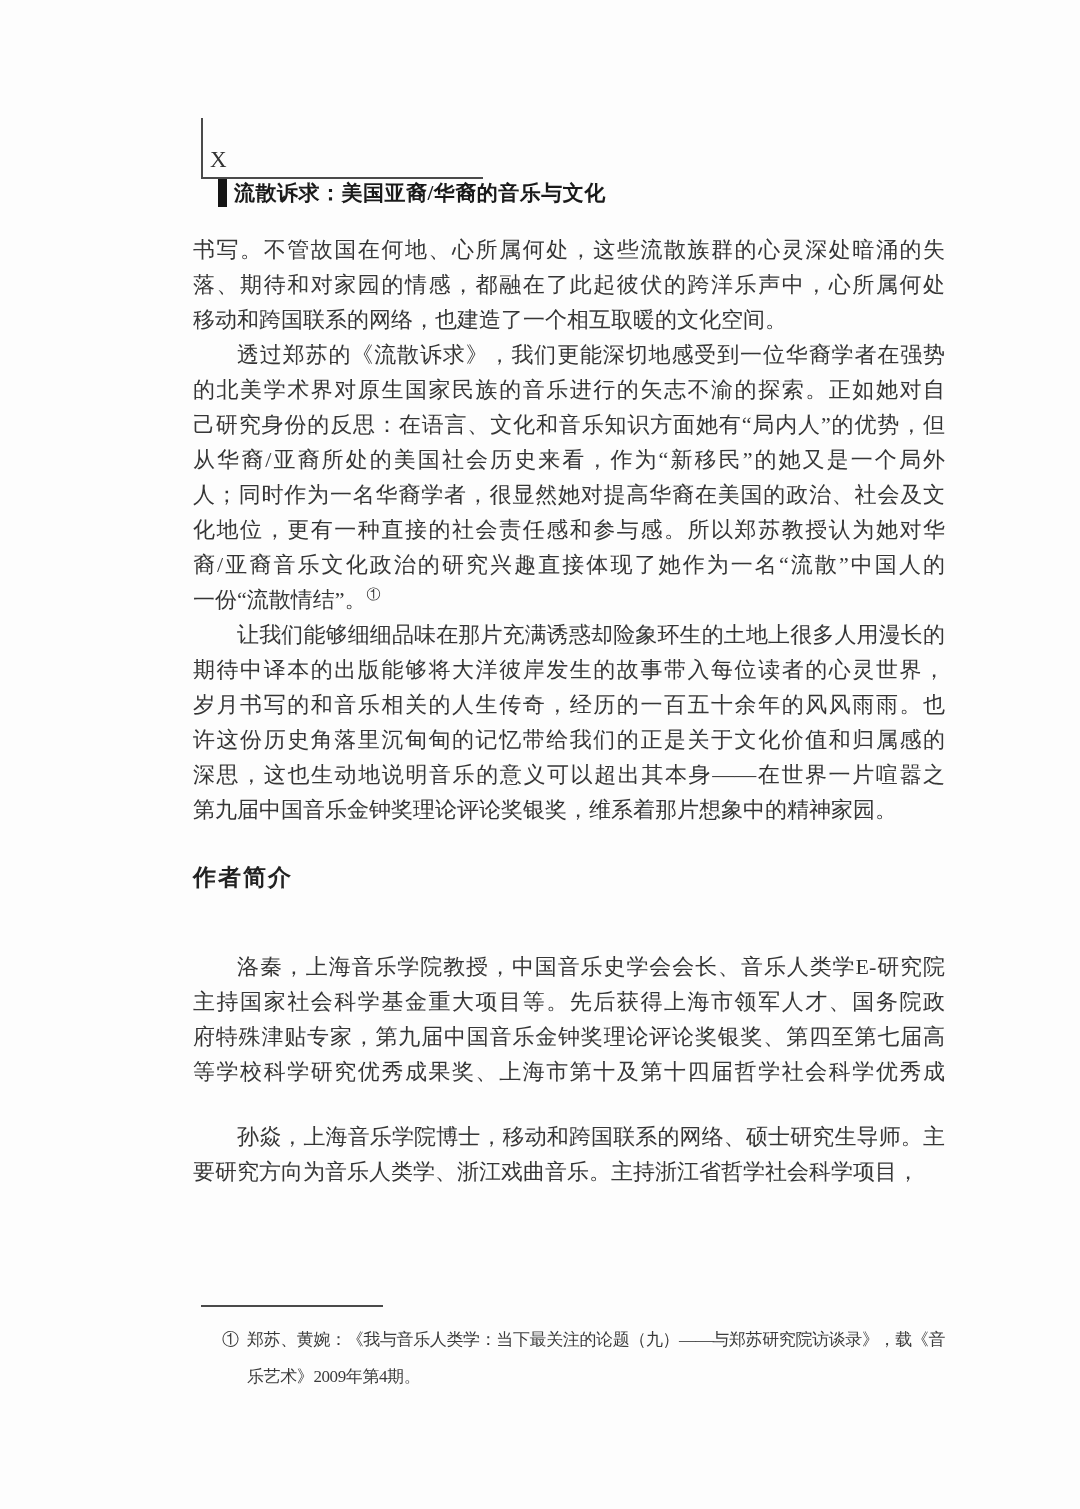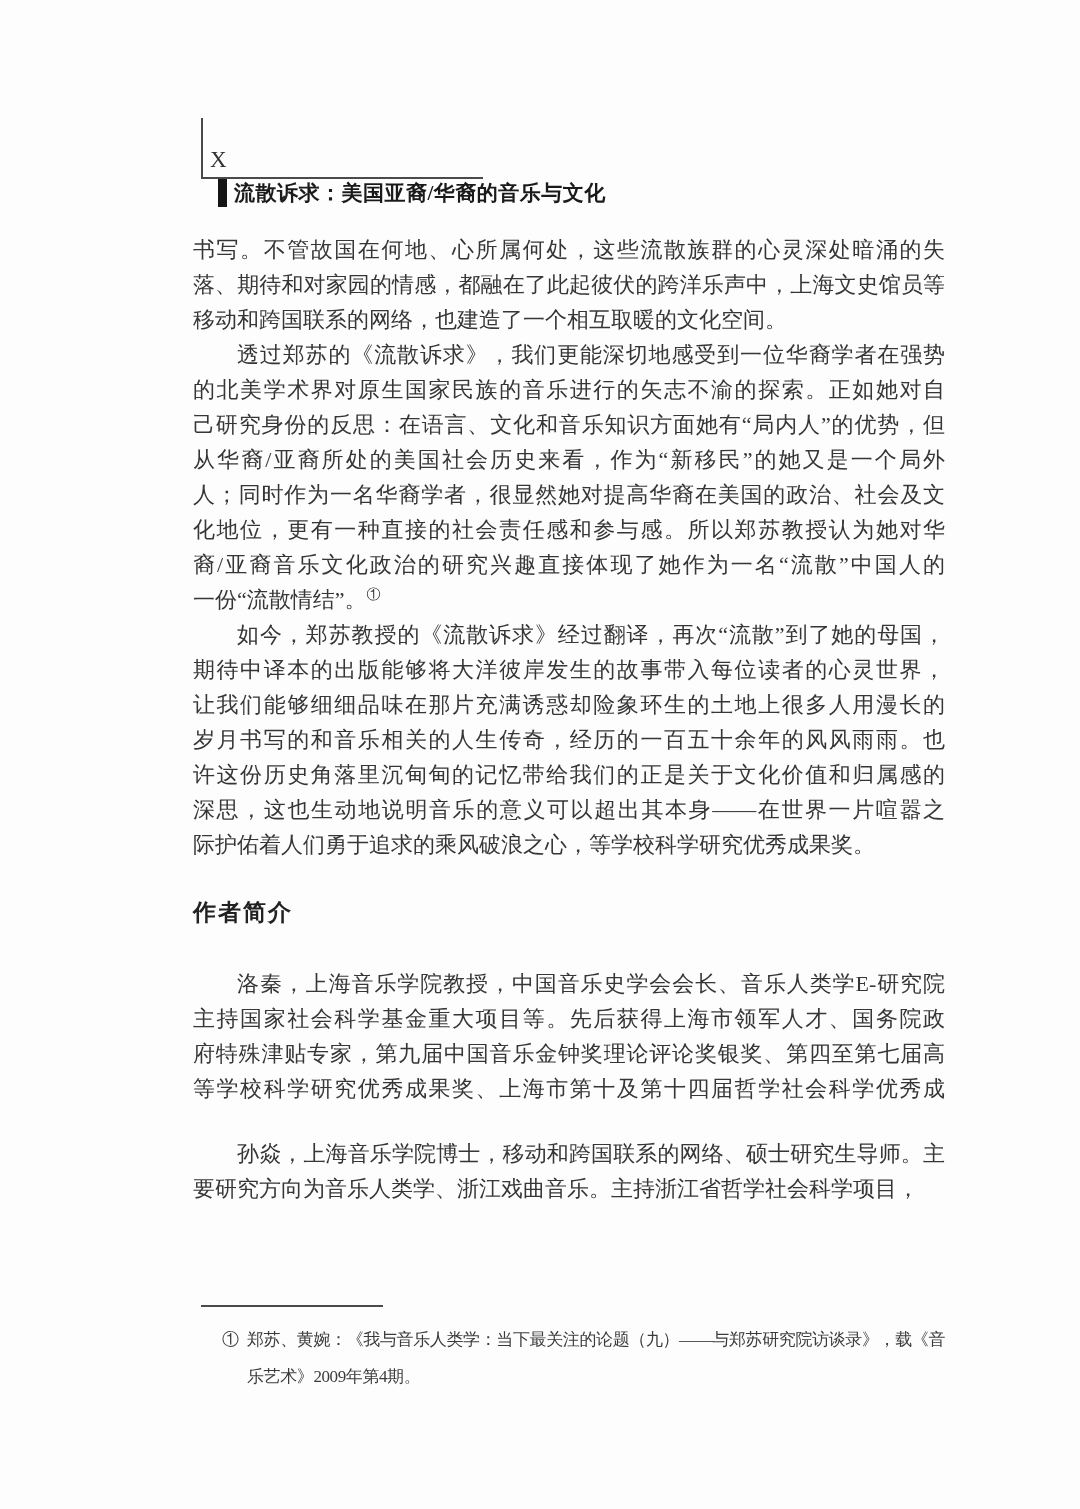--- a/index.html
+++ b/index.html
@@ -28,21 +28,21 @@
   .line.last{text-align-last:left;}
   .para.indent .line:first-child{text-indent:2em;}
   .para.gap{margin-top:30px;}
   sup{font-size:14px;line-height:0;vertical-align:super;}
   
   .section-heading{
     margin:30px 0 0 0;height:40px;line-height:40px;
     font-family:"Liberation Sans","DejaVu Sans",sans-serif;
     font-size:23px;font-weight:700;color:#222;letter-spacing:2px;
   }
-  .after-heading{margin-top:34px;}
+  .after-heading{margin-top:52px;}
   
   .fn-rule{position:absolute;left:201px;top:1305px;width:182px;height:2px;background:#4a4a4a;}
   .footnote{
     position:absolute;left:222px;top:1321px;width:723px;
     font-size:17px;line-height:37px;color:#3b3b3b;letter-spacing:-0.4px;
   }
   .fn-marker{position:absolute;left:0;top:0;}
   .fn-lines{margin-left:25px;}
   .fn-lines .line{text-align:justify;text-align-last:justify;}
   .fn-lines .line.last{text-align-last:left;}
@@ -58,41 +58,40 @@
     <div class="hrule"></div>
     <div class="titlebar">
       <span class="tab"></span>
       <span class="running-title">流散诉求：美国亚裔/华裔的音乐与文化</span>
     </div>
   </header>
 
   <main class="main">
     <div class="para">
         <div class="line">书写。不管故国在何地、心所属何处，这些流散族群的心灵深处暗涌的失</div>
-        <div class="line">落、期待和对家园的情感，都融在了此起彼伏的跨洋乐声中，上海文史馆员等</div>
+        <div class="line">落、期待和对家园的情感，都融在了此起彼伏的跨洋乐声中，心所属何处</div>
         <div class="line last">移动和跨国联系的网络，也建造了一个相互取暖的文化空间。</div>
       </div>
     <div class="para indent">
         <div class="line">透过郑苏的《流散诉求》，我们更能深切地感受到一位华裔学者在强势</div>
         <div class="line">的北美学术界对原生国家民族的音乐进行的矢志不渝的探索。正如她对自</div>
         <div class="line">己研究身份的反思：在语言、文化和音乐知识方面她有“局内人”的优势，但</div>
         <div class="line">从华裔/亚裔所处的美国社会历史来看，作为“新移民”的她又是一个局外</div>
         <div class="line">人；同时作为一名华裔学者，很显然她对提高华裔在美国的政治、社会及文</div>
         <div class="line">化地位，更有一种直接的社会责任感和参与感。所以郑苏教授认为她对华</div>
         <div class="line">裔/亚裔音乐文化政治的研究兴趣直接体现了她作为一名“流散”中国人的</div>
         <div class="line last">一份“流散情结”。<sup>①</sup></div>
       </div>
     <div class="para indent">
-        <div class="line">如今，郑苏教授的《流散诉求》经过翻译，再次“流散”到了她的母国，</div>
+        <div class="line">让我们能够细细品味在那片充满诱惑却险象环生的土地上很多人用漫长的</div>
         <div class="line">期待中译本的出版能够将大洋彼岸发生的故事带入每位读者的心灵世界，</div>
-        <div class="line">让我们能够细细品味在那片充满诱惑却险象环生的土地上很多人用漫长的</div>
         <div class="line">岁月书写的和音乐相关的人生传奇，经历的一百五十余年的风风雨雨。也</div>
         <div class="line">许这份历史角落里沉甸甸的记忆带给我们的正是关于文化价值和归属感的</div>
         <div class="line">深思，这也生动地说明音乐的意义可以超出其本身——在世界一片喧嚣之</div>
-        <div class="line last">际护佑着人们勇于追求的乘风破浪之心，等学校科学研究优秀成果奖。</div>
+        <div class="line last">第九届中国音乐金钟奖理论评论奖银奖，维系着那片想象中的精神家园。</div>
       </div>
     <h2 class="section-heading">作者简介</h2>
     <div class="para indent after-heading">
         <div class="line">洛秦，上海音乐学院教授，中国音乐史学会会长、音乐人类学E-研究院</div>
         <div class="line">主持国家社会科学基金重大项目等。先后获得上海市领军人才、国务院政</div>
         <div class="line">府特殊津贴专家，第九届中国音乐金钟奖理论评论奖银奖、第四至第七届高</div>
         <div class="line">等学校科学研究优秀成果奖、上海市第十及第十四届哲学社会科学优秀成</div>
       </div>
     <div class="para indent gap">
         <div class="line">孙焱，上海音乐学院博士，移动和跨国联系的网络、硕士研究生导师。主</div>

